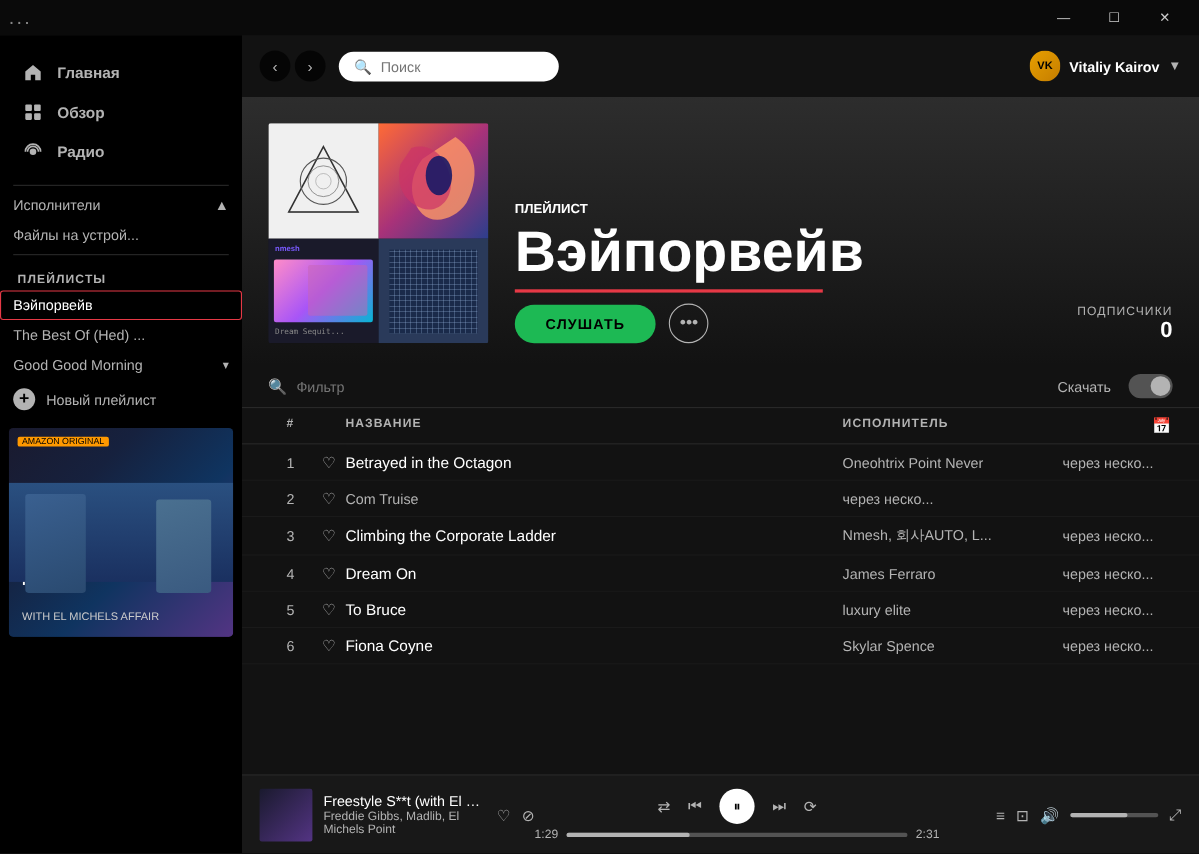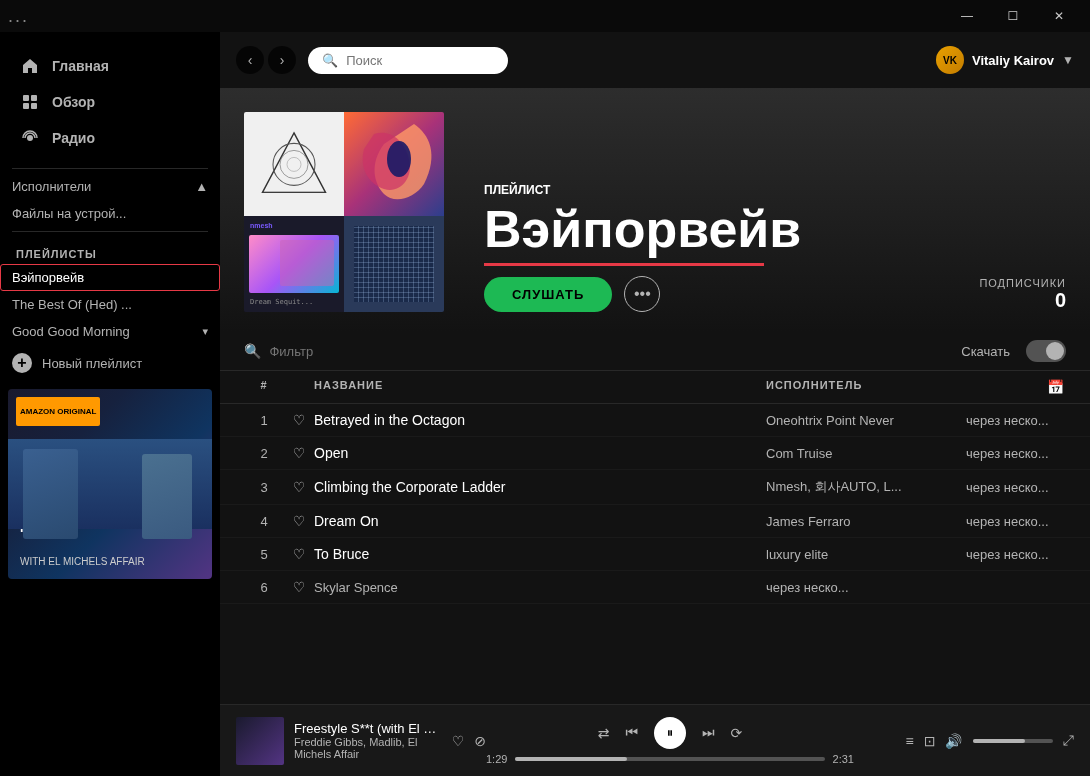--- a/index.html
+++ b/index.html
@@ -122,21 +122,21 @@
     .album-art-text {
       font-size: 13px; font-weight: 900; color: #fff;
       text-transform: uppercase; line-height: 1.2;
     }
     .album-art-sub {
       font-size: 10px; color: #ccc; margin-top: 20px;
     }
     .amazon-badge {
       position: absolute; top: 8px; left: 8px;
       background: #ff9900; color: #000; font-size: 8px;
-      font-weight: 700; padding: 10px 4px; border-radius: 2px;
+      font-weight: 400; padding: 0 4px; border-radius: 2px;
     }
 
     
     .main-content {
       flex: 1;
       background: #121212;
       display: flex;
       flex-direction: column;
       overflow: hidden;
     }
@@ -233,21 +233,20 @@
     .triangle-svg { width: 70%; height: 70%; }
     .city-grid {
       width: 80%; height: 80%;
       background: repeating-linear-gradient(0deg, transparent, transparent 4px, rgba(150,180,220,0.3) 4px, rgba(150,180,220,0.3) 5px),
                   repeating-linear-gradient(90deg, transparent, transparent 4px, rgba(150,180,220,0.3) 4px, rgba(150,180,220,0.3) 5px);
       background-color: #1a2a4a;
     }
 
     .playlist-info {
       flex: 1;
-      margin-left: 16px;
     }
     .playlist-type {
       font-size: 12px; font-weight: 700; color: #fff; text-transform: uppercase;
       margin-bottom: 6px;
     }
     .playlist-title {
       font-size: 52px; font-weight: 900; color: #fff;
       line-height: 1;
       margin-bottom: 8px;
     }
@@ -608,21 +607,20 @@
         <div class="track-row">
           <div class="track-num">1</div>
           <div class="track-heart">♡</div>
           <div class="track-title">Betrayed in the Octagon</div>
           <div class="track-artist">Oneohtrix Point Never</div>
           <div class="track-duration">через неско...</div>
         </div>
         <div class="track-row">
           <div class="track-num">2</div>
           <div class="track-heart">♡</div>
-          <div class="track-title">Open</div>
           <div class="track-artist">Com Truise</div>
           <div class="track-duration">через неско...</div>
         </div>
         <div class="track-row">
           <div class="track-num">3</div>
           <div class="track-heart">♡</div>
           <div class="track-title">Climbing the Corporate Ladder</div>
           <div class="track-artist">Nmesh, 회사AUTO, L...</div>
           <div class="track-duration">через неско...</div>
         </div>
@@ -636,32 +634,33 @@
         <div class="track-row">
           <div class="track-num">5</div>
           <div class="track-heart">♡</div>
           <div class="track-title">To Bruce</div>
           <div class="track-artist">luxury elite</div>
           <div class="track-duration">через неско...</div>
         </div>
         <div class="track-row">
           <div class="track-num">6</div>
           <div class="track-heart">♡</div>
+          <div class="track-title">Fiona Coyne</div>
           <div class="track-artist">Skylar Spence</div>
           <div class="track-duration">через неско...</div>
         </div>
       </div>
     </div>
 
     <div class="player-bar">
       <div class="player-left">
         <div class="player-album-art"></div>
         <div class="player-track-info">
           <div class="player-track-name">Freestyle S**t (with El Michels A...</div>
-          <div class="player-track-artist">Freddie Gibbs, Madlib, El Michels Affair</div>
+          <div class="player-track-artist">Freddie Gibbs, Madlib, El Michels Point</div>
         </div>
         <span class="player-heart">♡</span>
         <span class="player-no">⊘</span>
       </div>
       <div class="player-center">
         <div class="player-controls">
           <button class="ctrl-btn">⇄</button>
           <button class="ctrl-btn">⏮</button>
           <button class="play-pause-btn">⏸</button>
           <button class="ctrl-btn">⏭</button>

